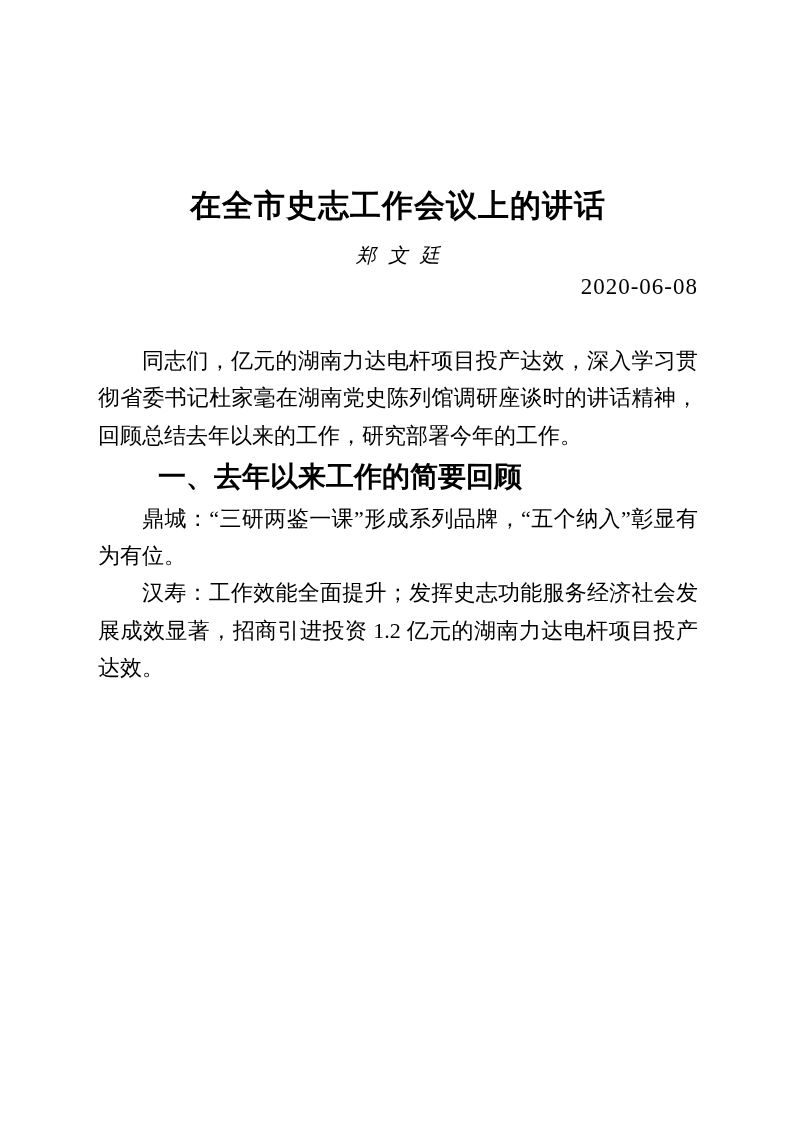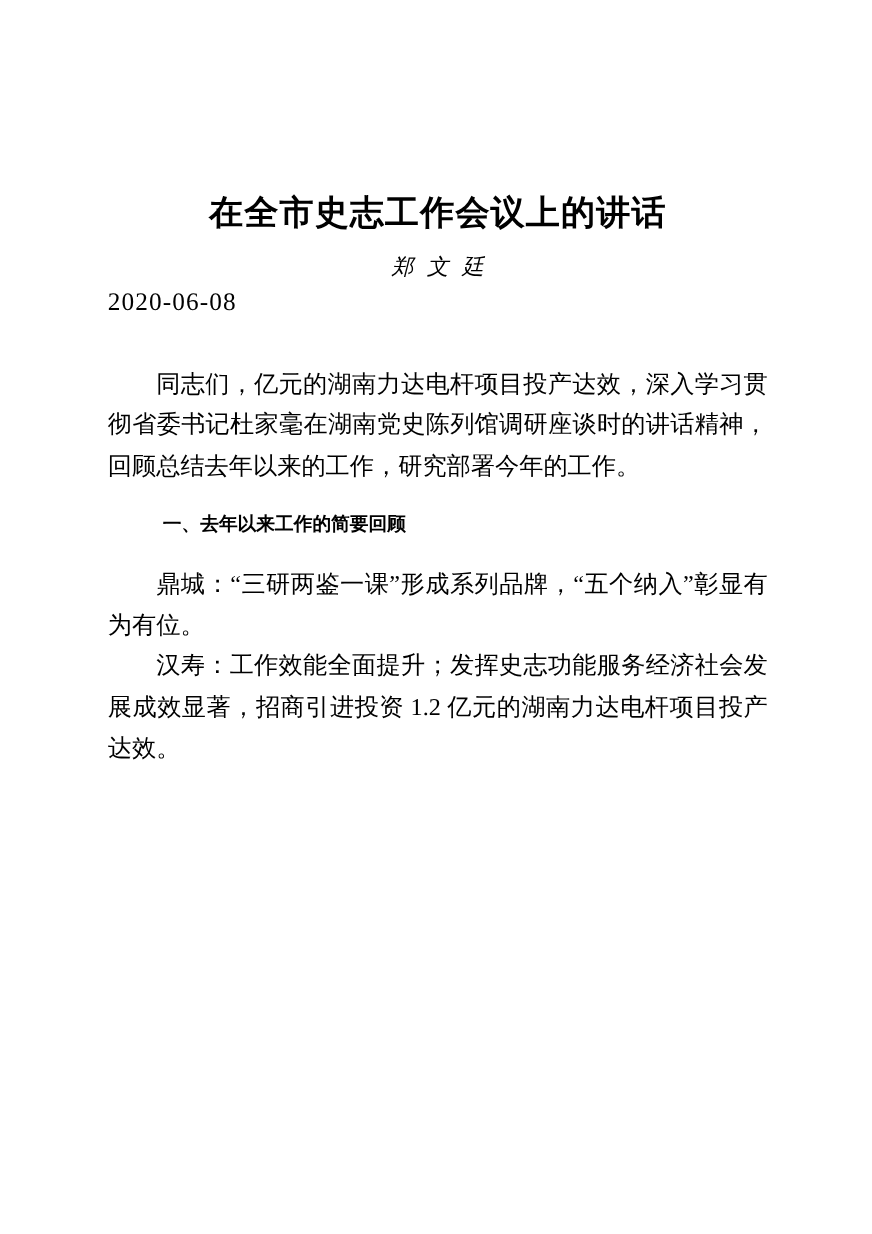--- a/index.html
+++ b/index.html
@@ -12,21 +12,21 @@
     width: 793px;
     height: 1122px;
     background: #ffffff;
     color: #000000;
     box-sizing: border-box;
     padding: 172px 95px 0 98px;
     font-family: "Liberation Serif", serif;
     overflow: hidden;
   }
   .doc-title {
-    margin: 0;
+    margin: 12px;
     font-size: 31px;
     line-height: 44px;
     font-weight: bold;
     text-align: center;
     letter-spacing: 1px;
     font-family: "Liberation Serif", serif;
   }
   .doc-author {
     margin: 14px 0 0 0;
     font-size: 20px;
@@ -34,42 +34,42 @@
     text-align: center;
     letter-spacing: 12px;
     padding-left: 12px; 
     font-family: "Liberation Serif", serif;
     font-style: italic;
   }
   .doc-date {
     margin: 4px 0 0 0;
     font-size: 23px;
     line-height: 30px;
-    text-align: left;
+    text-align: right;
     letter-spacing: 1px;
     font-family: "Liberation Serif", serif;
   }
   .doc-body {
     margin-top: 40px;
     font-size: 22px;
     line-height: 37.4px;
     text-align: justify;
   }
   .para {
     margin: 0;
     text-indent: 2em;
   }
   .section-heading {
-    margin: 16px;
-    font-size: 17px;
+    margin: 4px;
+    font-size: 28px;
     line-height: 37.4px;
     text-indent: 2em;
     font-weight: bold;
     text-align: left;
-    font-family: Liberation Serif, serif;
+    font-family: Liberation Sans, sans-serif;
   }
 </style>
 </head>
 <body>
 
 <div class="page">
   <h1 class="doc-title">在全市史志工作会议上的讲话</h1>
 
   <div class="doc-author">郑文廷</div>
 

